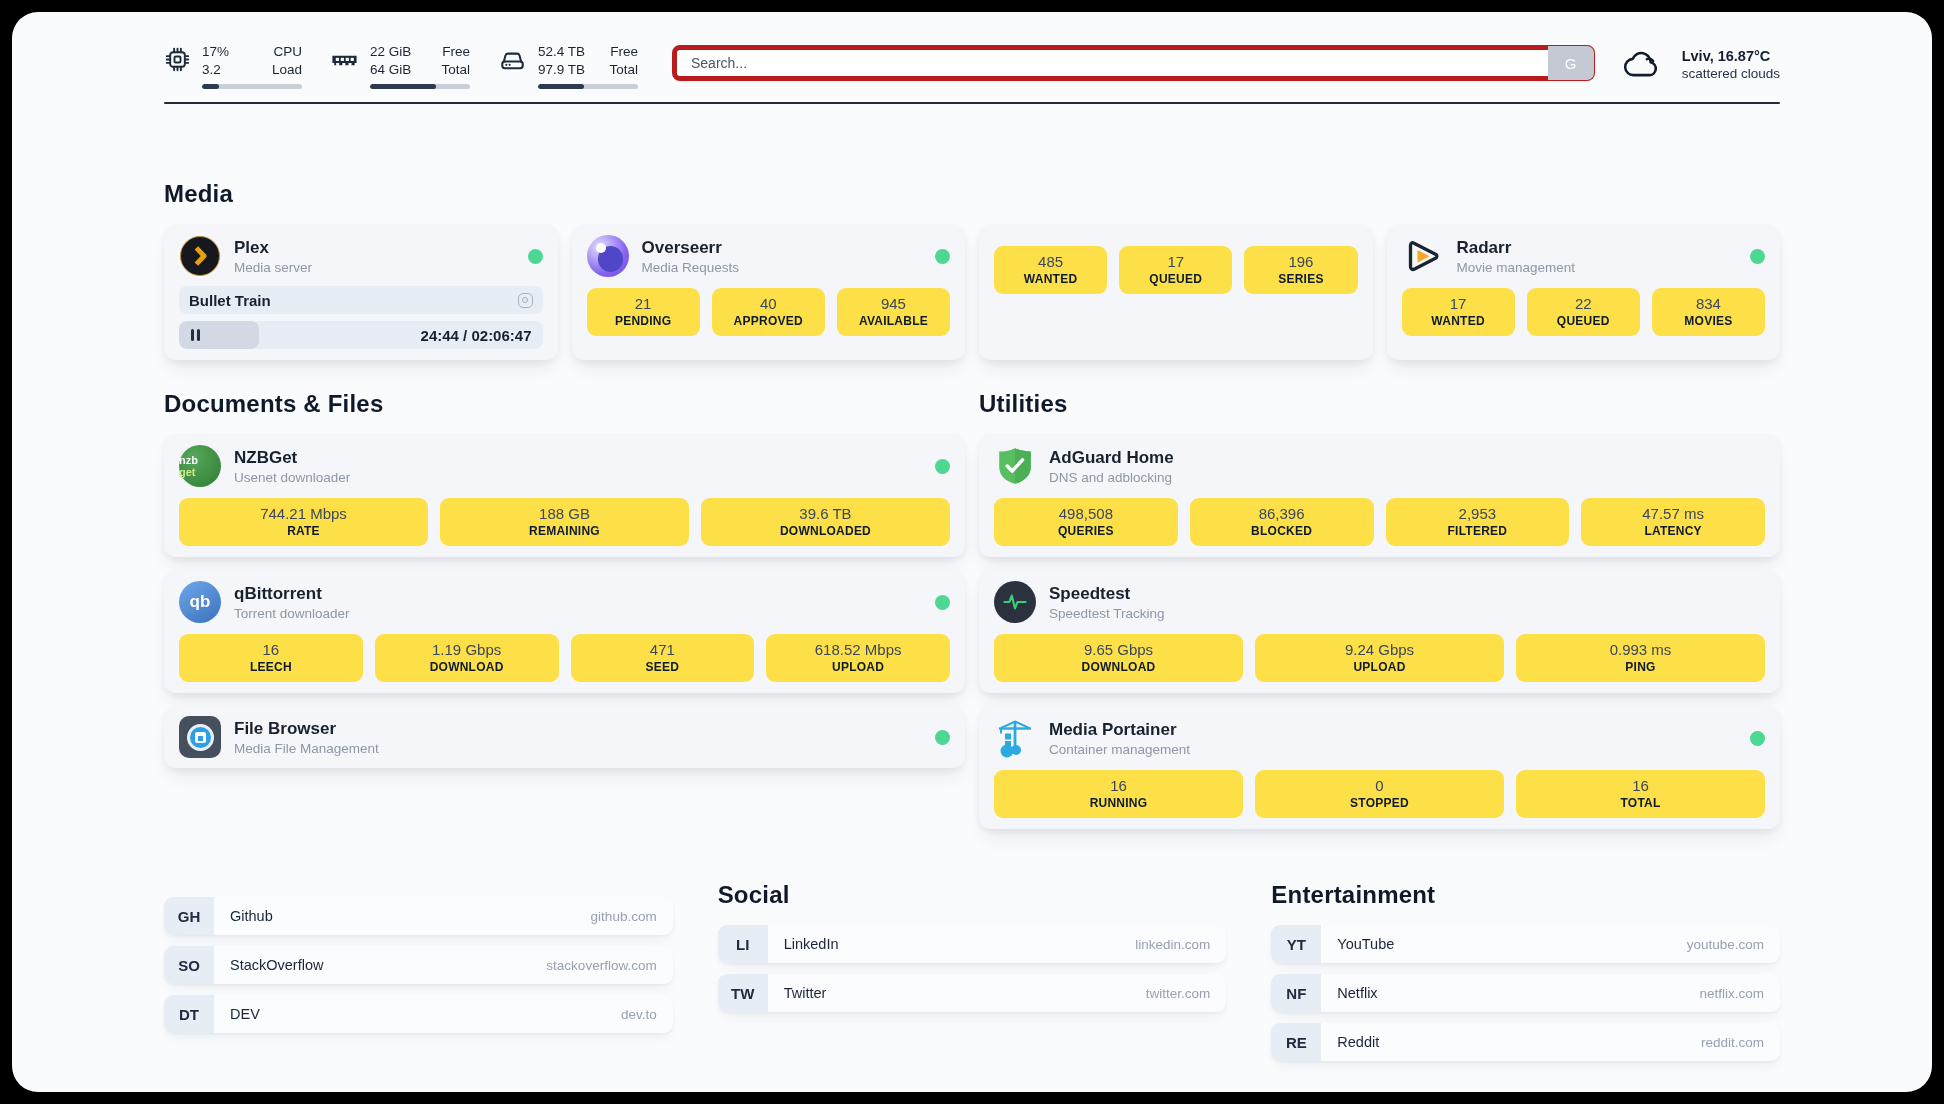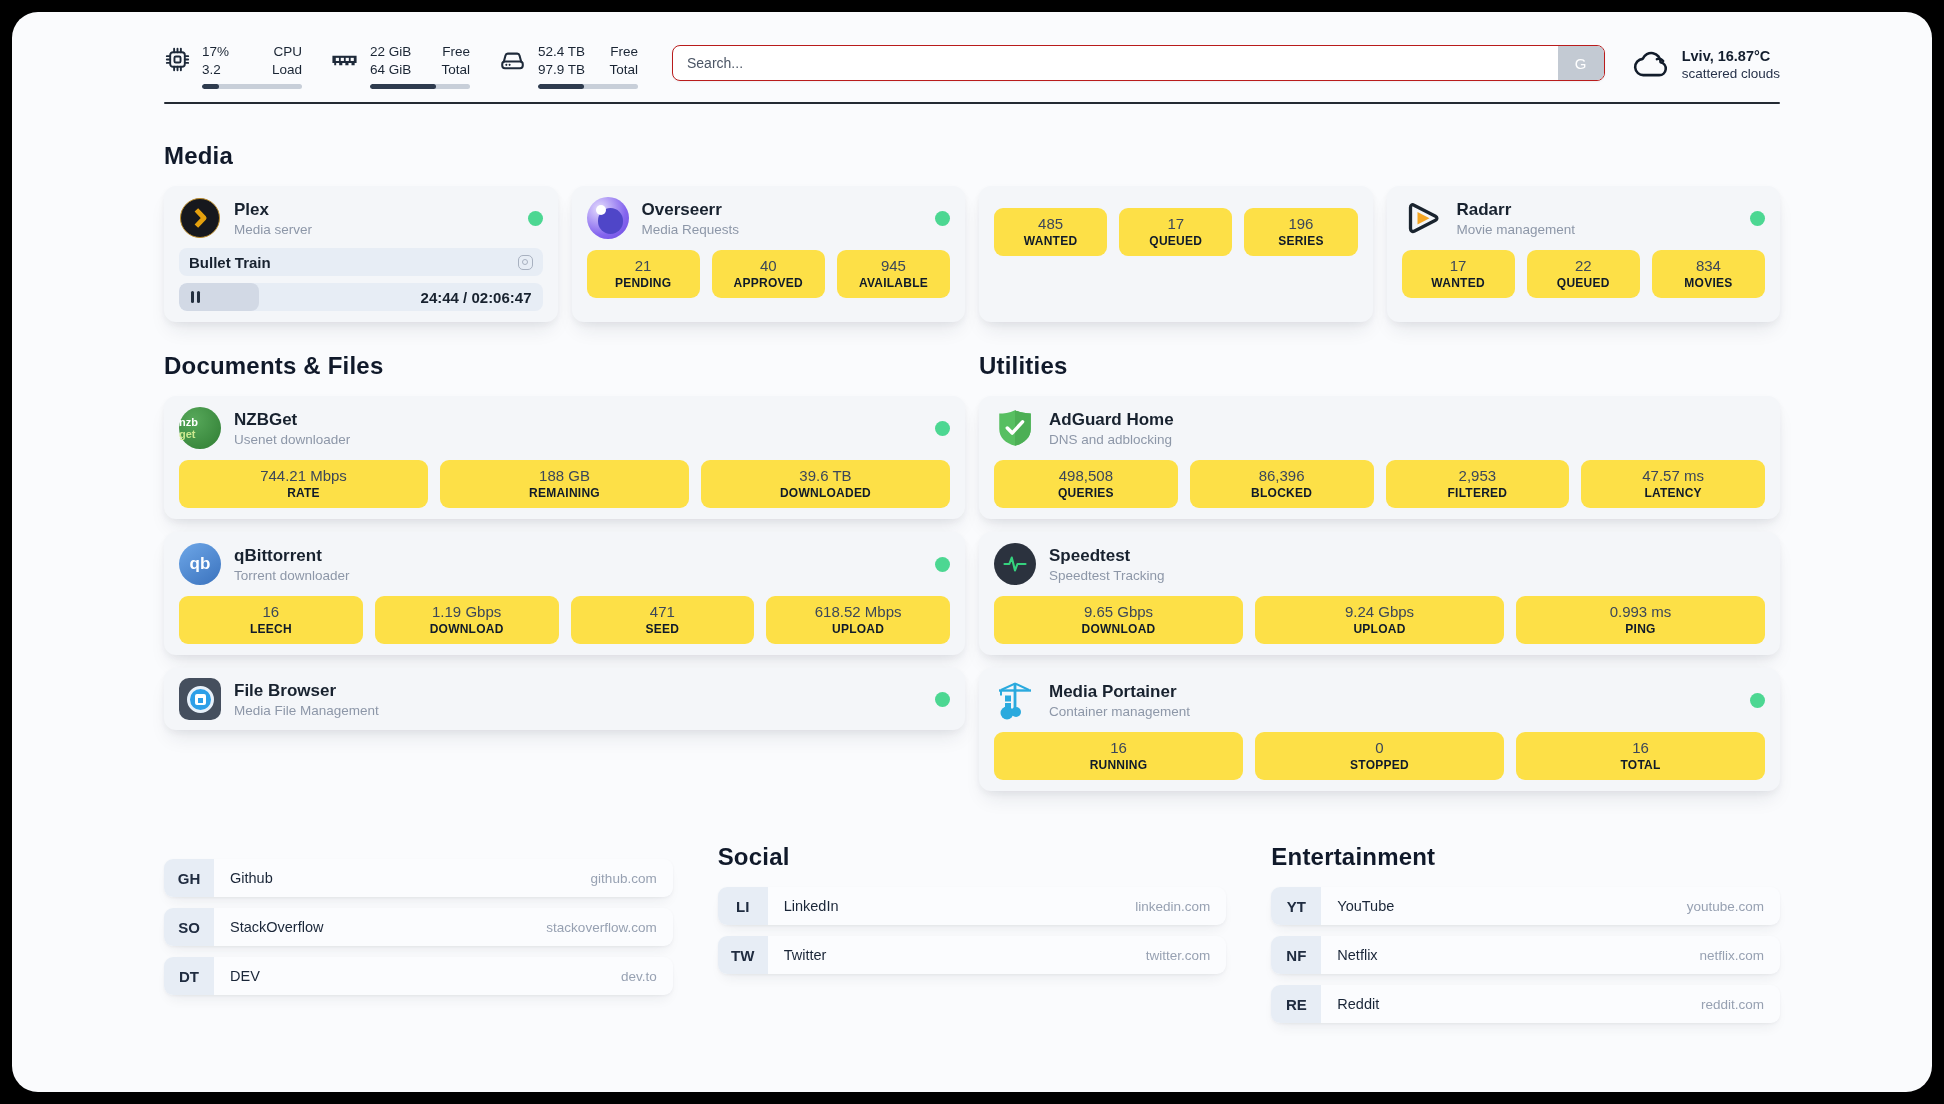--- a/index.html
+++ b/index.html
@@ -14,36 +14,36 @@
   .sysgroup { display:flex; gap:11px; align-items:flex-start; }
   .sysgroup svg { margin-top:3px; flex:none; }
   .sysbody { min-width:100px; }
   .sysgrid { display:grid; grid-template-columns:auto auto; justify-content:space-between; column-gap:16px;
              font-size:13.5px; line-height:1.3; color:#1a2534; font-weight:500; }
   .syslabels { text-align:right; }
   .bar { margin-top:5px; height:5px; border-radius:3px; background:#c8cfd9; overflow:hidden; }
   .bar-fill { height:100%; background:#2e3b4e; border-radius:3px; }
 
   .search-wrap { flex:1; margin:0 28px 6px 34px; position:relative; }
-  .search-input { width:100%; height:36px; border:1px solid #b91c1c; border-radius:8px; background:#fff;
+  .search-input { width:100%; height:36px; border:5px solid #b91c1c; border-radius:8px; background:#fff;
                   padding:0 58px 0 14px; font-size:14px; color:#1c2737; outline:none;
                   box-shadow:0 1px 2px rgba(16,24,40,.05); font-family:"Liberation Sans", sans-serif;}
   .search-input::placeholder { color:#4b5565; }
   .g-btn { position:absolute; top:1px; right:1px; bottom:1px; width:46px; background:#c3cad3; border:none;
            border-radius:0 7px 7px 0; color:#fff; font-size:15px; display:flex; align-items:center;
            justify-content:center; cursor:pointer; font-family:"Liberation Sans", sans-serif; }
-  .weather { display:flex; align-items:center; gap:11px; margin-bottom:4px; }
+  .weather { display:flex; align-items:center; gap:21px; margin-bottom:4px; }
   .w-line1 { font-size:14.5px; font-weight:700; color:#131e2e; }
   .w-line2 { font-size:13.5px; color:#27324a; margin-top:2px; }
 
   .divider { height:2px; background:#232a33; border-radius:1px; margin-top:12px; }
 
   
   .section-title { font-size:24px; font-weight:600; color:#10192a; letter-spacing:.2px; }
-  .media-section { margin-top:38px; }
+  .media-section { margin-top:76px; }
   .media-grid { margin-top:16px; display:grid; grid-template-columns:repeat(4,1fr); gap:14px; }
   .two-col { margin-top:30px; display:grid; grid-template-columns:1fr 1fr; gap:14px; align-items:start; }
   .col-cards { margin-top:16px; display:flex; flex-direction:column; gap:13px; }
 
   .card { background:#f4f6f9; border-radius:12px; padding:11px 15px;
           box-shadow:0 12px 20px -6px rgba(30,41,59,.10), 0 3px 6px rgba(30,41,59,.05); }
   .card.slim { padding:10px 15px; }
   .app-head { display:flex; align-items:center; gap:13px; cursor:pointer; }
   .app-icon { width:42px; height:42px; flex:none; display:flex; align-items:center; justify-content:center; position:relative; }
   .app-name { font-size:17px; font-weight:600; color:#18222f; line-height:1.25; }

